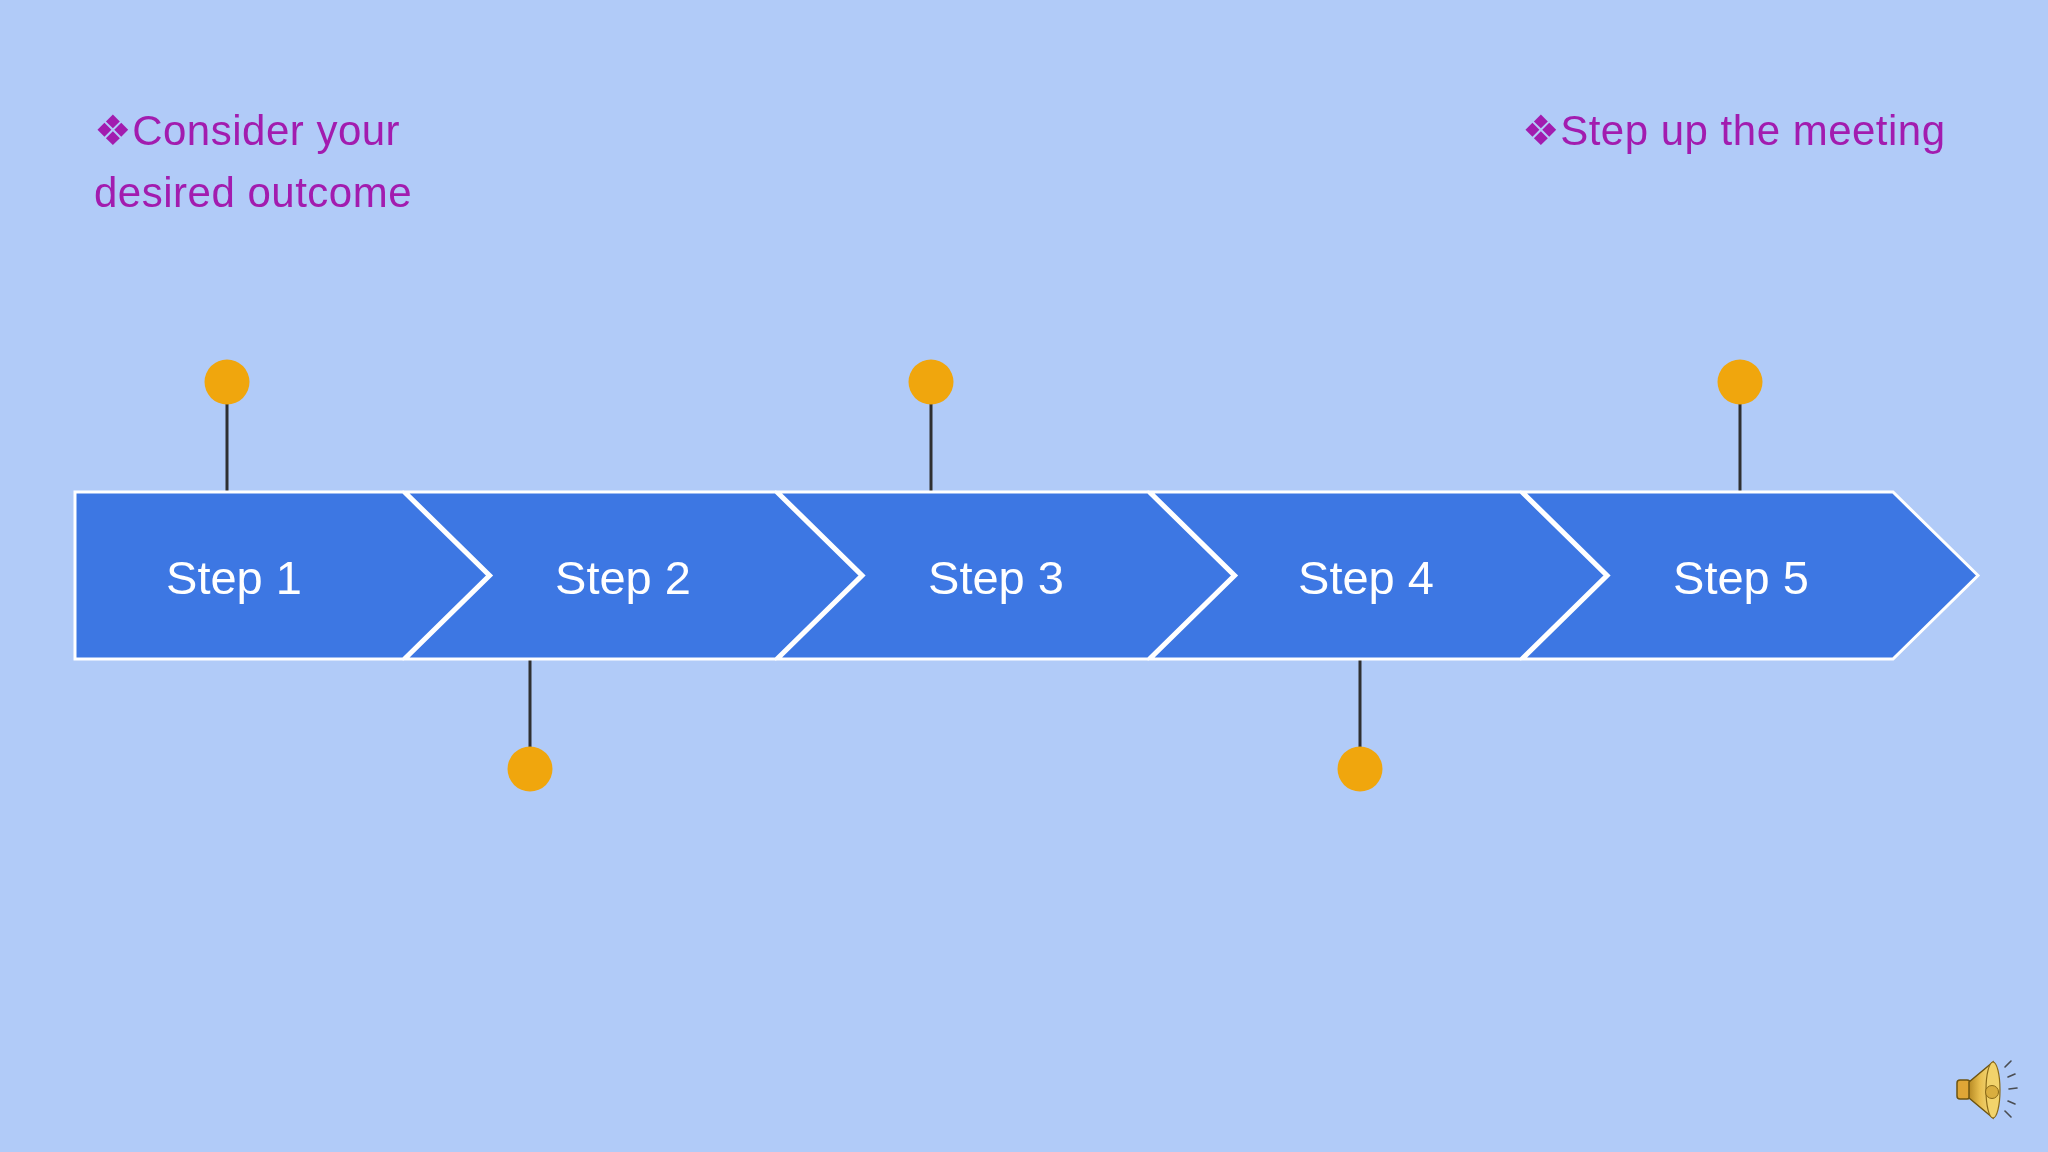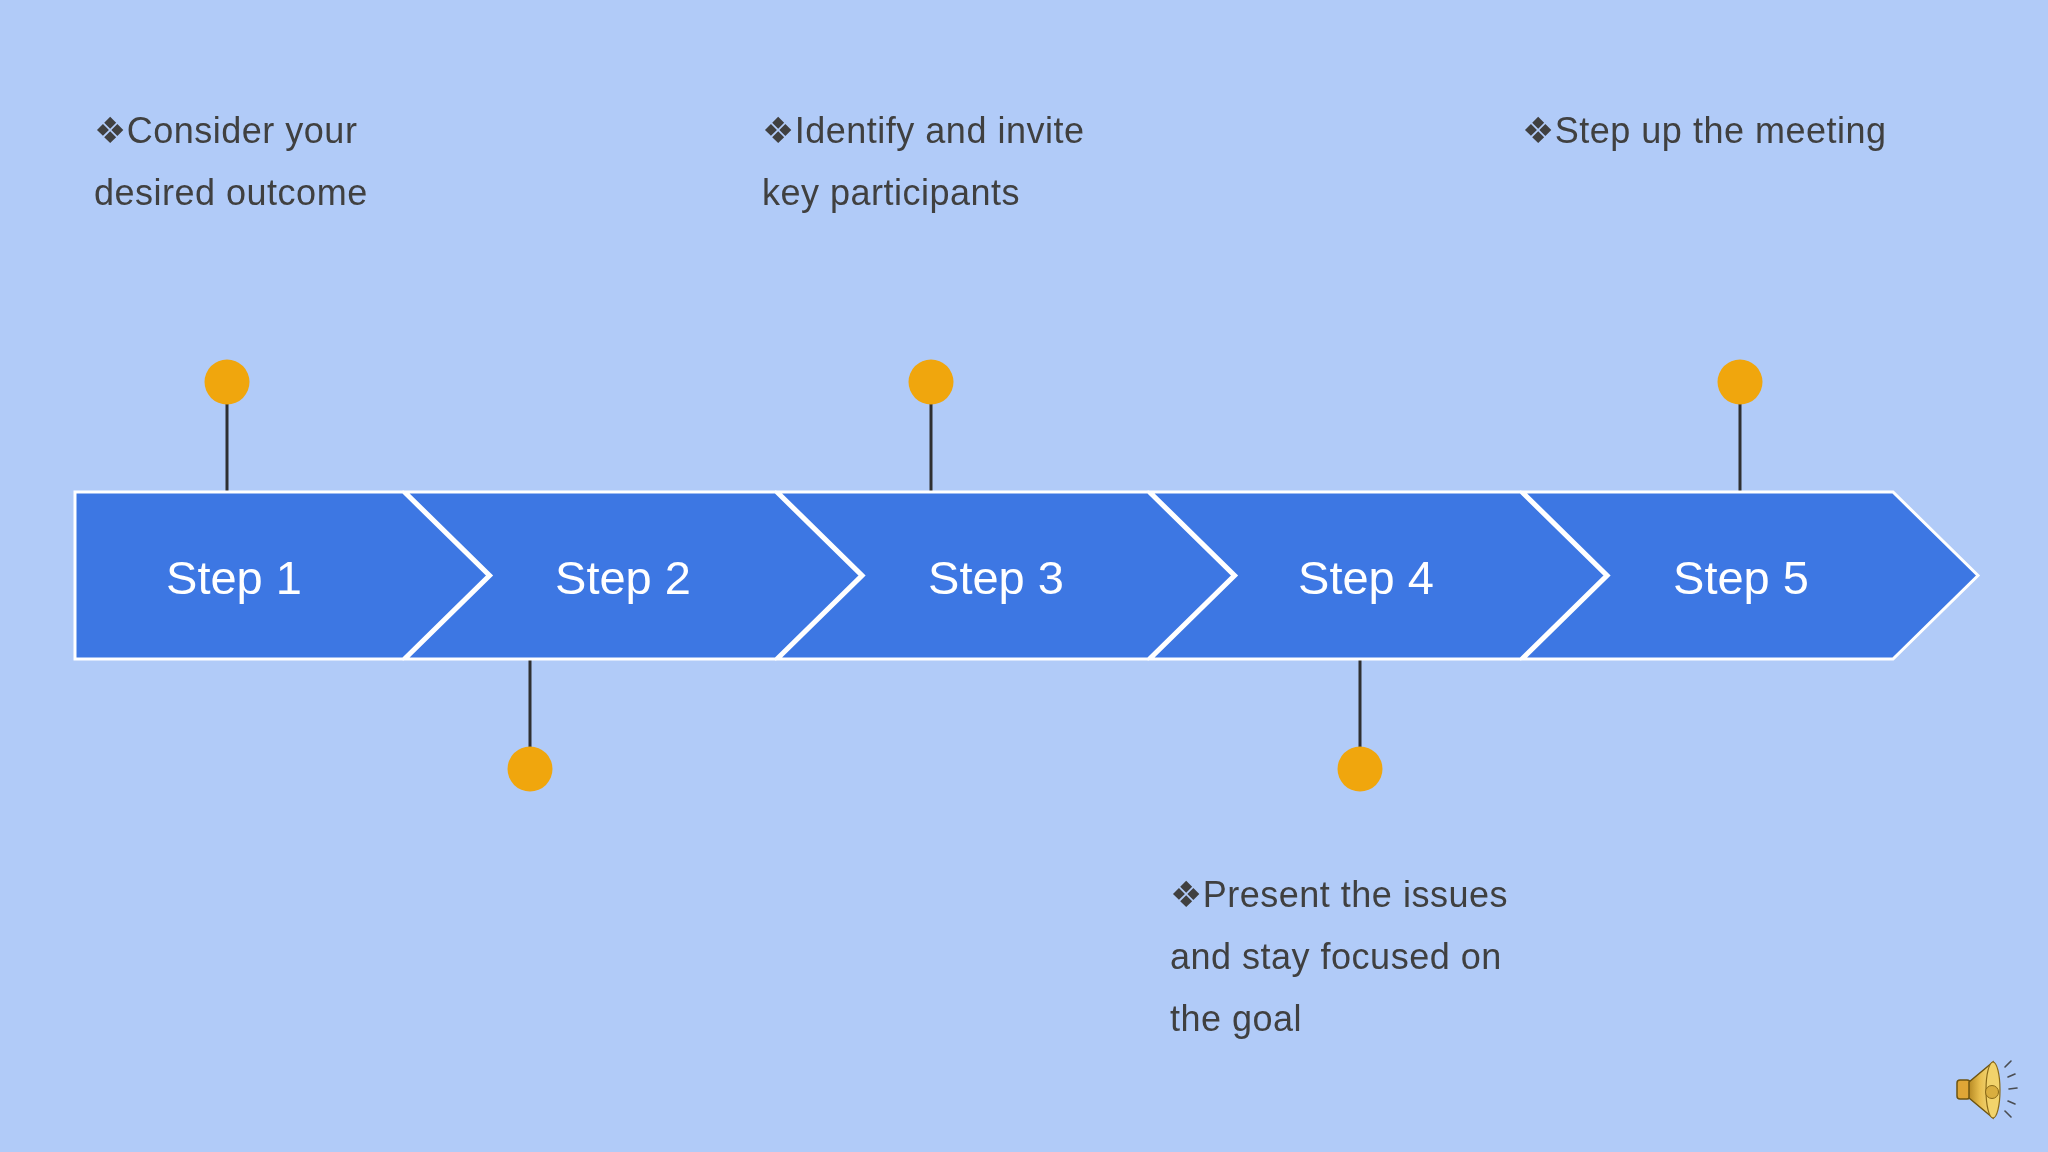--- a/index.html
+++ b/index.html
@@ -4,22 +4,22 @@
 <style>
   html,body{margin:0;padding:0;}
   body{
     width:2048px;height:1152px;overflow:hidden;
     background:#B1CBF8;
     font-family:"Liberation Sans","DejaVu Sans",sans-serif;
   }
   .slide{position:relative;width:2048px;height:1152px;background:#B1CBF8;}
   .note{
     position:absolute;
-    font-size:36px;line-height:62px;
-    color:#404040;
+    font-size:42px;line-height:62px;
+    color:#a21caf;
     white-space:pre-line;
     letter-spacing:0.5px;
   }
   .note-consider{left:94px;top:100px;}
   .note-identify{left:762px;top:100px;}
   .note-wrap{left:1522px;top:100px;}
   .note-create{left:305px;top:862px;}
   .note-present{left:1170px;top:864px;}
   .diagram{position:absolute;left:0;top:0;width:2048px;height:1152px;}
   .chev{fill:#3D77E3;stroke:#FFFFFF;stroke-width:3;stroke-linejoin:miter;}
@@ -32,26 +32,21 @@
   .pindot{fill:#F0A60D;}
   .speaker{position:absolute;left:1948px;top:1055px;width:76px;height:72px;cursor:pointer;}
 </style>
 </head>
 <body>
 
 <div class="slide">
 
   <div class="note note-consider">❖Consider your
 desired outcome</div>
-  <div class="note note-identify">❖Identify and invite
-key participants</div>
   <div class="note note-wrap">❖Step up the meeting</div>
-  <div class="note note-present">❖Present the issues
-and stay focused on
-the goal</div>
 
   <svg class="diagram" viewBox="0 0 2048 1152">
 
     <g>
       <line class="pinline" x1="227" y1="403" x2="227" y2="492"></line>
       <circle class="pindot" cx="227" cy="382" r="22.5"></circle>
     </g>
     <g>
       <line class="pinline" x1="530" y1="659" x2="530" y2="748"></line>
       <circle class="pindot" cx="530" cy="769" r="22.5"></circle>

